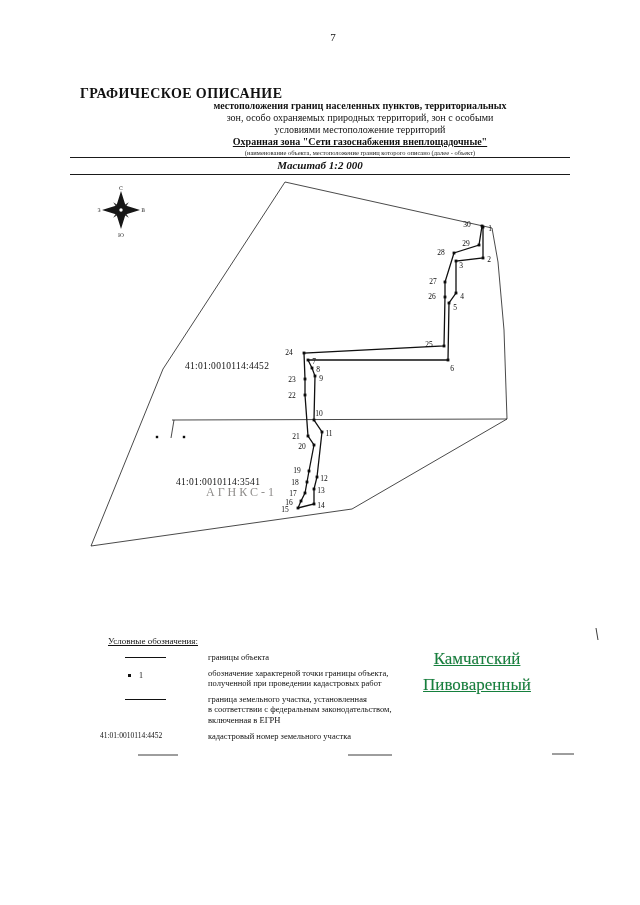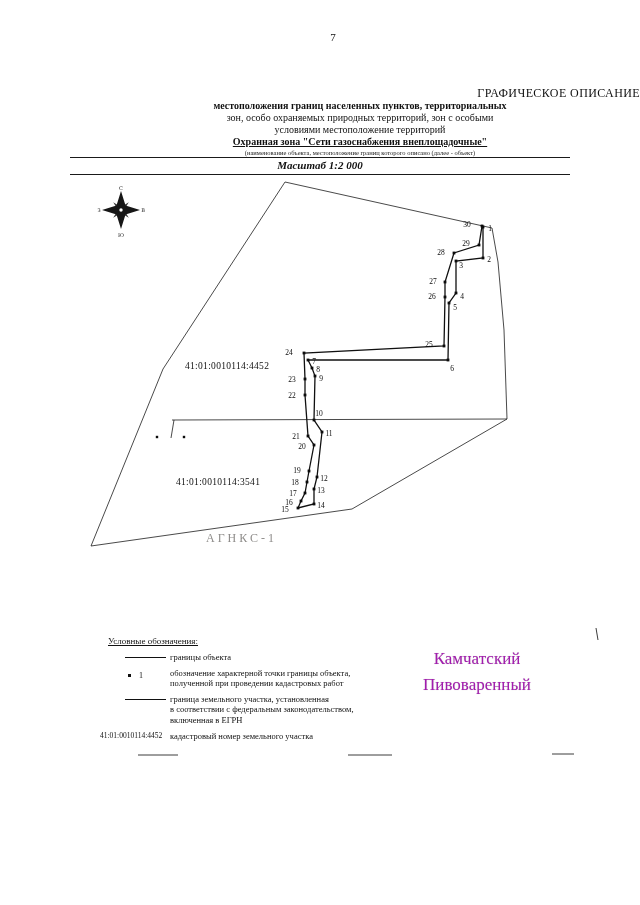--- a/index.html
+++ b/index.html
@@ -3,46 +3,46 @@
 <meta charset="utf-8">
 <style>
   html,body{margin:0;padding:0;background:#e9e9e9;}
   .page{
     position:relative;width:640px;height:905px;background:#ffffff;margin:0 auto;
     font-family:"Liberation Serif","DejaVu Serif",serif;color:#111;overflow:hidden;
   }
   .abs{position:absolute;}
   
   .page-number{top:31px;left:0;width:666px;text-align:center;font-size:11px;}
-  .doc-title{top:86px;left:80px;width:560px;text-align:right;font-size:12px;font-weight:normal;letter-spacing:.4px;}
+  .doc-title{top:86px;left:80px;width:560px;text-align:left;font-size:14px;font-weight:bold;letter-spacing:.4px;}
   .doc-sub{left:80px;width:560px;text-align:center;font-size:10px;}
   .sub1{top:100px;font-weight:bold;} .sub2{top:112px;} .sub3{top:124px;}
   .object-name{top:136px;left:80px;width:560px;text-align:center;font-size:10px;font-weight:bold;text-decoration:underline;}
   .object-caption{top:149px;left:80px;width:560px;text-align:center;font-size:6.5px;color:#222;}
   .rule{left:70px;width:500px;height:0;border-top:1px solid #1a1a1a;}
   .rule1{top:157px;} .rule2{top:174px;}
   .scale{top:159px;left:70px;width:500px;text-align:center;font-size:11px;font-weight:bold;font-style:italic;}
   
   #map-svg{top:0;left:0;width:640px;height:905px;}
   #map-svg .parcel{fill:none;stroke:#1c1c1c;stroke-width:.8;}
   #map-svg .zone{fill:none;stroke:#101010;stroke-width:1.3;}
   #map-svg .dot{fill:#0c0c0c;}
   #map-svg .ptlabel{font-family:"Liberation Serif",serif;font-size:7.5px;fill:#0c0c0c;}
   #map-svg .mark{stroke:#3c3c3c;stroke-width:1;}
   .cad-label{font-size:9.5px;letter-spacing:.3px;white-space:nowrap;}
   .cad1{top:361px;left:185px;}
   .cad2{top:477px;left:176px;}
-  .station{top:485px;left:206px;font-size:12px;color:#8e8c8a;letter-spacing:3px;white-space:nowrap;margin-top:46px;}
-  .watermark{top:646px;left:393px;width:168px;text-align:center;color:#a21caf;font-size:17px;line-height:26px;text-shadow:0 0 1px #c9c7c4;}
+  .station{top:485px;left:206px;font-size:12px;color:#8e8c8a;letter-spacing:3px;white-space:nowrap;}
+  .watermark{top:646px;left:393px;width:168px;text-align:center;color:#15803d;font-size:17px;line-height:26px;text-shadow:0 0 1px #c9c7c4;text-decoration:underline;}
   .compass{top:182px;left:96px;}
   .compass text{font-family:"DejaVu Serif",serif;font-size:5px;fill:#222;}
   
   .legend{top:636px;left:100px;width:380px;}
   .legend-title{font-size:9px;text-decoration:underline;margin:0 0 6px 8px;}
-  .lrow{display:flex;align-items:flex-start;margin-bottom:5px;}
+  .lrow{display:flex;align-items:flex-start;margin-bottom:5px;gap:38px;}
   .lsym{width:70px;flex:none;}
   .sample-line{width:41px;margin:5px 0 0 25px;border-top:1.1px solid #111;}
   .sample-line.thick{border-top-width:1.7px;}
   .dot-wrap{display:flex;align-items:center;margin:3px 0 0 28px;}
   .sample-dot{width:3px;height:3px;background:#111;display:inline-block;}
   .sample-num{font-size:8px;margin-left:8px;}
   .sample-cad{font-size:7.5px;white-space:nowrap;}
   .ltxt{font-size:8.5px;line-height:10.5px;}
   .row4{margin-top:6px;}
 </style>

